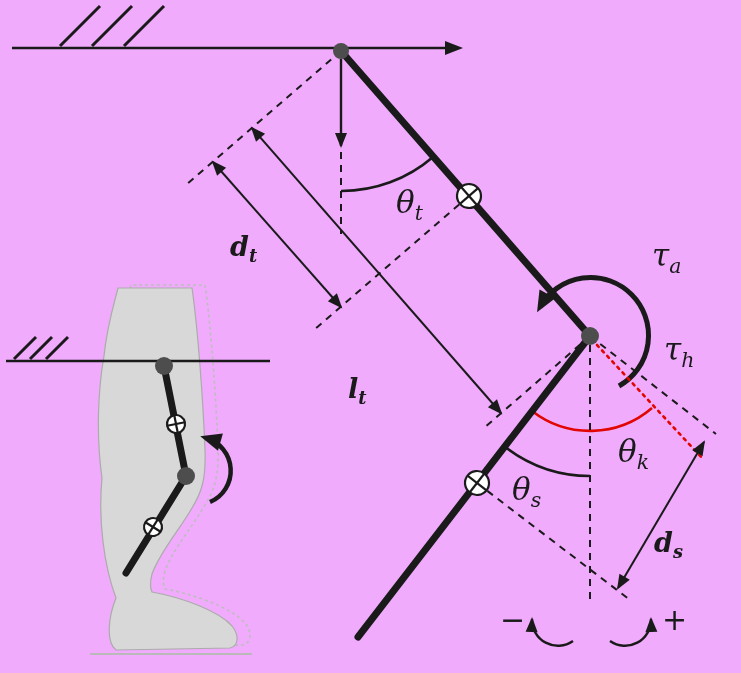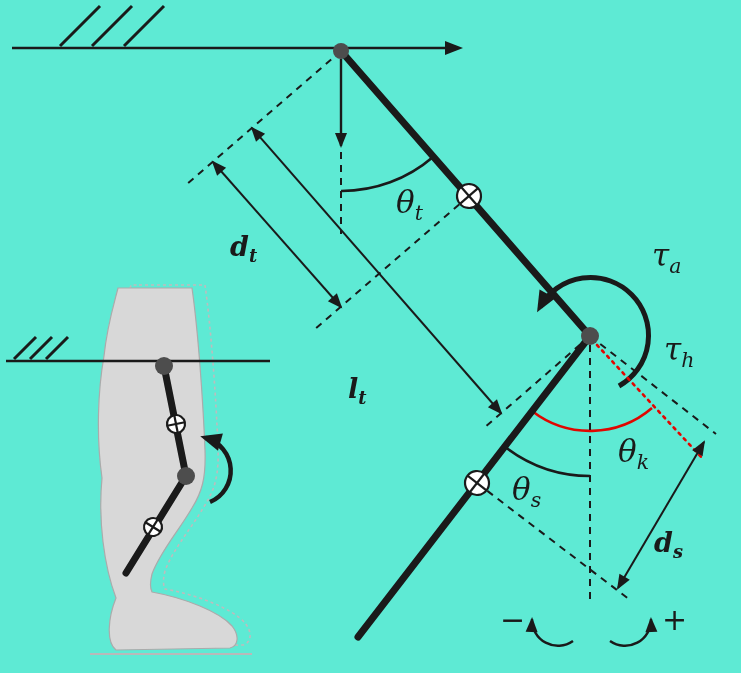--- a/index.html
+++ b/index.html
@@ -1,16 +1,16 @@
 <!DOCTYPE html>
 <html><head>
 <meta charset="utf-8">
 <style>
   html,body{margin:0;padding:0;background:#ffffff;}
-  .canvas{position:relative;width:741px;height:673px;background:#5eead4;overflow:hidden;
+  .canvas{position:relative;width:741px;height:673px;background:#f0abfc;overflow:hidden;
           font-family:"DejaVu Serif",serif;}
   svg{display:block;}
   .math{font-family:"DejaVu Serif",serif;font-style:italic;fill:#1a1a1a;font-size:31px;}
   .math .sub{font-size:0.66em;}
   .mbold{font-weight:bold;font-size:27px;}
   .sign{font-family:"DejaVu Sans",sans-serif;font-size:30px;fill:#1a1a1a;font-style:normal;}
   .link{stroke:#1a1a1a;stroke-width:7;stroke-linecap:round;}
   .thin{stroke:#1a1a1a;stroke-width:2.4;fill:none;}
   .dash{stroke:#1a1a1a;stroke-width:2;fill:none;stroke-dasharray:7 6;}
   .dim{stroke:#1a1a1a;stroke-width:2;fill:none;}

